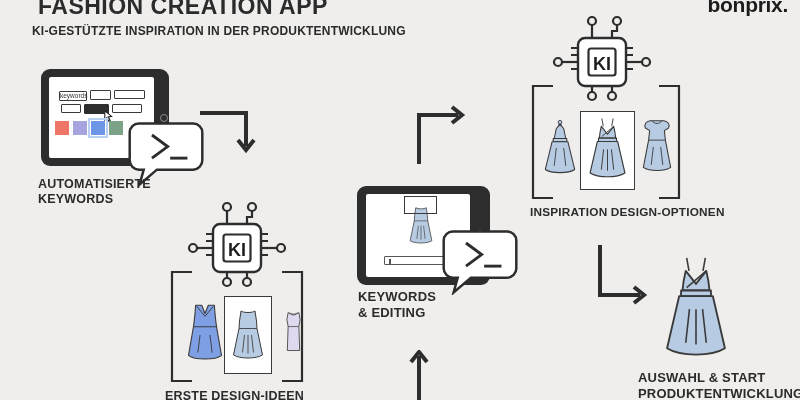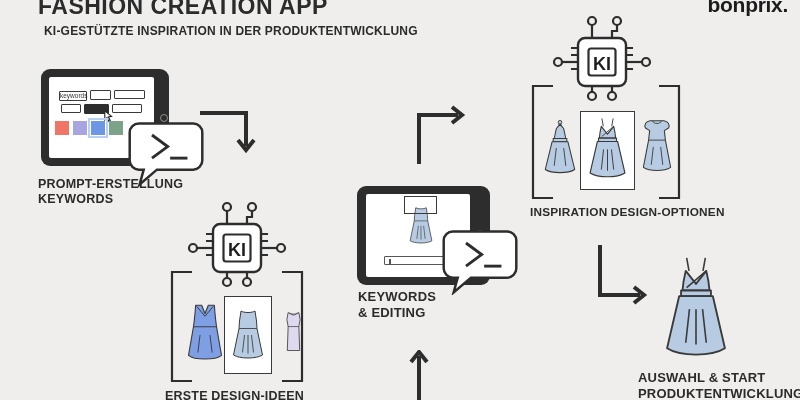--- a/index.html
+++ b/index.html
@@ -30,21 +30,21 @@
   .stroke-ink{stroke:#2d2d2d;fill:none;}
   .dressbody{stroke:#3a3a3a;stroke-width:2;stroke-linejoin:round;}
   .dressdetail{stroke:#3a3a3a;stroke-width:1.7;fill:none;stroke-linejoin:round;}
 </style>
 </head>
 <body>
 
 <div id="canvas" style="background-color: rgb(239, 238, 236);">
 
   <div class="abs title" style="left:38px;top:-7px;">FASHION CREATION APP</div>
-  <div class="abs subtitle" style="left:44px;top:24px;">KI-GESTÜTZTE INSPIRATION IN DER PRODUKTENTWICKLUNG</div>
+  <div class="abs subtitle" style="left:32px;top:24px;">KI-GESTÜTZTE INSPIRATION IN DER PRODUKTENTWICKLUNG</div>
   <div class="abs brand" style="right:12px;top:-7px;">bonprix.</div>
 
   <div class="tablet" style="left:41px;top:69px;width:128px;height:97px;">
     <div class="screen" style="left:8px;top:8px;width:105px;height:81px;">
       <div class="kwbox" style="left:10px;top:14px;width:28px;height:10px;">
           <span class="kwtext">keywords</span>
         </div>
       <div class="kwbox" style="left:41px;top:13px;width:21px;height:10px;"></div>
       <div class="kwbox" style="left:65px;top:13px;width:31px;height:9px;"></div>
       <div class="kwbox" style="left:12px;top:27px;width:20px;height:9px;"></div>
@@ -63,21 +63,21 @@
 
   <svg class="abs" style="left:127px;top:121px;" width="78" height="66" viewBox="0 0 94 80">
     <path d="M14 3 H80 C86 3 91 8 91 14 V48 C91 54 86 59 80 59 H36 L15 77 L20 59 H14 C8 59 3 54 3 48 V14 C3 8 8 3 14 3 Z" fill="#fff" stroke="#2d2d2d" stroke-width="3"></path>
     <g>
       <path d="M30 17 L49 31 L30 45" fill="none" stroke="#2d2d2d" stroke-width="3.5"></path>
       <path d="M52 45 H73" fill="none" stroke="#2d2d2d" stroke-width="3.5"></path>
     </g>
   </svg>
 
   <div class="abs cap cap12" style="left:38px;top:177px;">
-    <div>PROMPT-ERSTELLUNG</div>
+    <div>AUTOMATISIERTE</div>
     <div>KEYWORDS</div>
   </div>
 
   <svg class="abs" style="left:198px;top:106px;" width="60" height="56" viewBox="0 0 60 56">
     <path class="stroke-ink" d="M2 7 H48 V40" stroke-width="4"></path>
     <path class="stroke-ink" d="M40 34 L48 44 L56 34" stroke-width="4"></path>
   </svg>
 
   <svg class="abs" style="left:177px;top:198px;" width="120" height="96" viewBox="0 0 120 96">
     <g class="stroke-ink" stroke-width="2.2">

